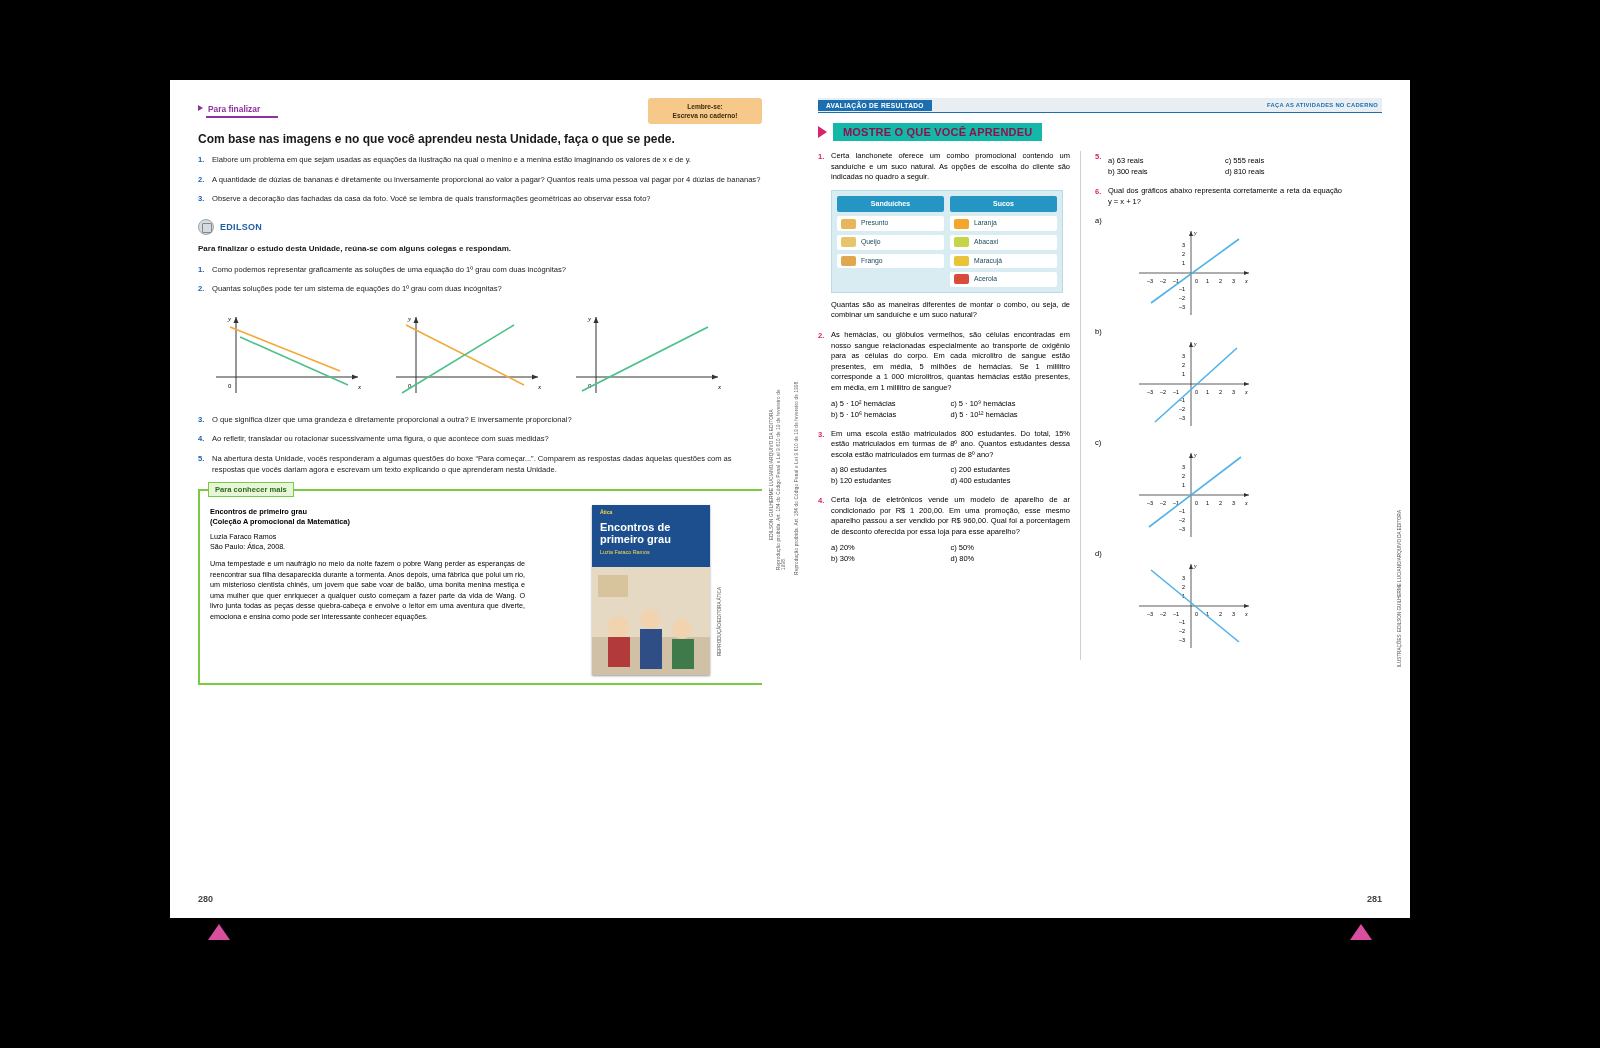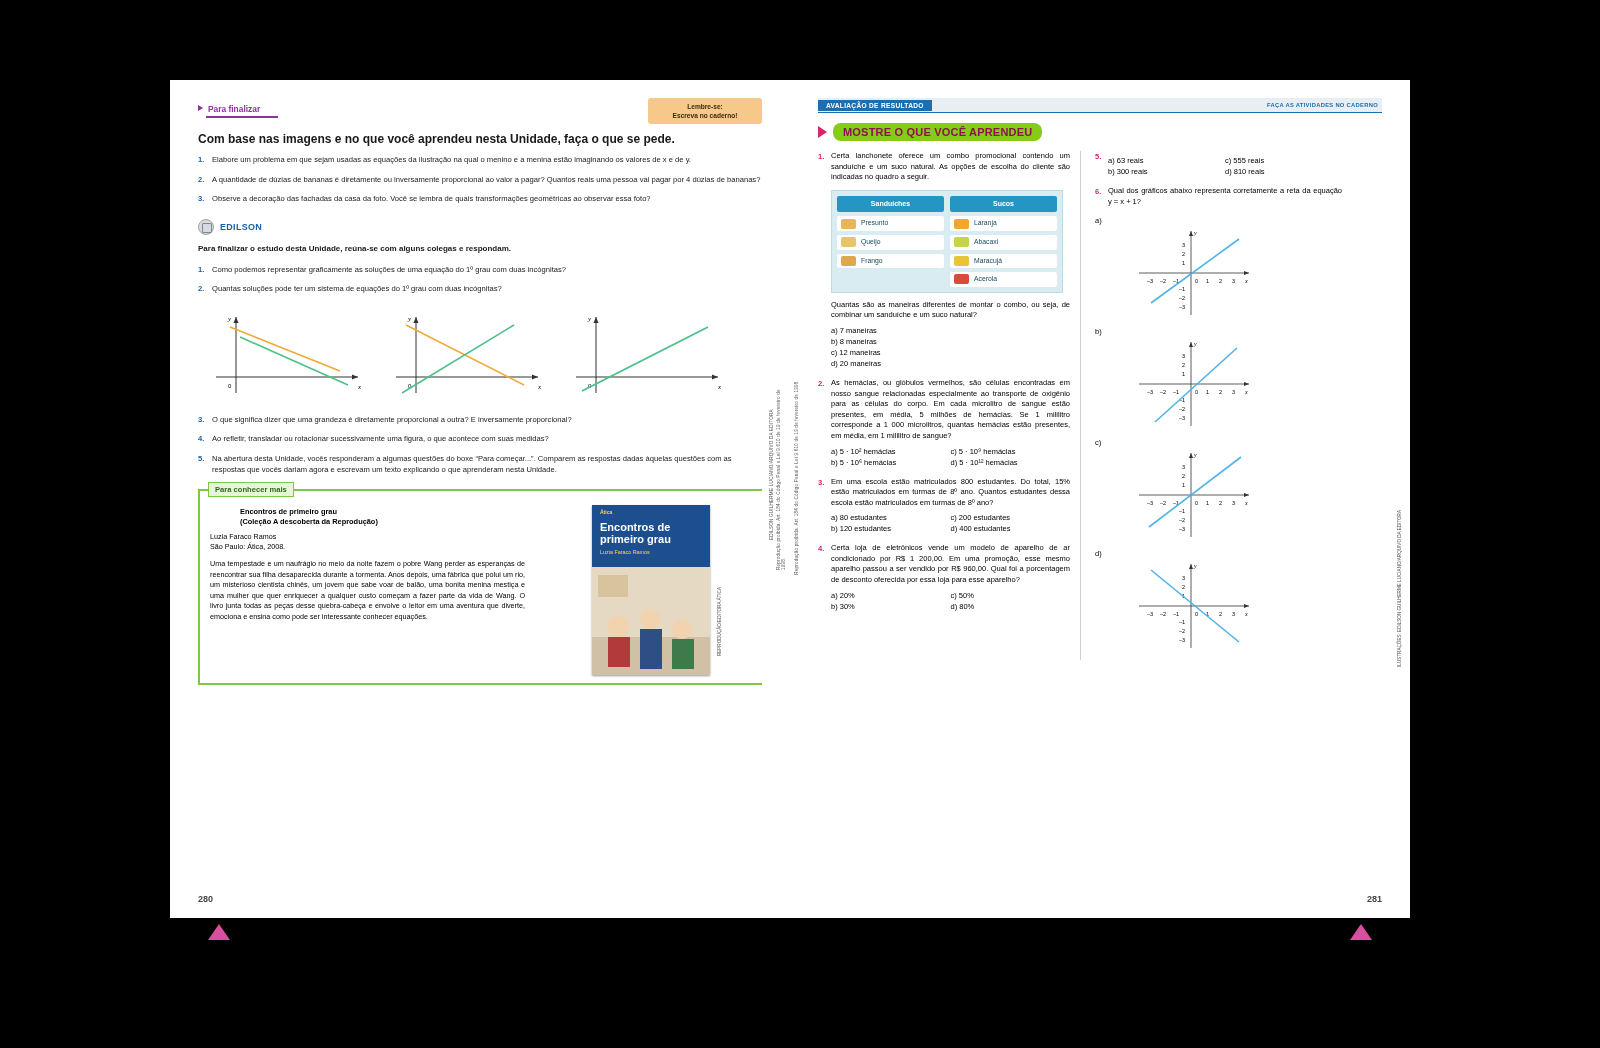--- a/index.html
+++ b/index.html
@@ -34,21 +34,21 @@
   
   .graphs{display:flex;gap:10px;margin:10px 0 8px 10px;}
   .graphbox{width:170px;height:100px;position:relative;}
 
   
   .vcred{position:absolute;writing-mode:vertical-rl;transform:rotate(180deg);font-size:4.6px;color:#555;letter-spacing:.2px;}
 
   
   .cm-box{position:relative;margin-top:14px;border-top:2px solid #7ac943;border-left:2px solid #7ac943;border-bottom:2px solid #7ac943;padding:10px 10px 12px 10px;height:196px;box-sizing:border-box;}
   .cm-tag{position:absolute;top:-9px;left:8px;background:#e7f6d8;border:1px solid #7ac943;color:#2d6a1a;font-weight:bold;font-size:7.6px;padding:2px 6px;}
-  .cm-title{font-size:7.4px;font-weight:bold;line-height:10px;margin-top:6px;margin-left:30px;}
+  .cm-title{font-size:7.4px;font-weight:bold;line-height:10px;margin-top:6px;}
   .cm-meta{font-size:7.2px;line-height:10px;margin-top:5px;}
   .cm-body{font-size:7.2px;line-height:10.4px;text-align:justify;margin-top:7px;width:315px;}
   .book{position:absolute;right:52px;top:14px;width:118px;height:170px;background:#737373;box-shadow:0 1px 2px rgba(0,0,0,.4);overflow:hidden;}
   .book .btop{height:62px;background:#1d4f8f;position:relative;}
   .book .bt1{position:absolute;left:8px;top:16px;color:#fff;font-weight:bold;font-size:11px;line-height:12px;}
   .book .bbrand{position:absolute;left:8px;top:4px;color:#ffd94a;font-size:5px;font-weight:bold;}
   .book .bauthor{position:absolute;left:8px;top:44px;color:#ffd94a;font-size:5.4px;}
   .book .bimg{position:absolute;left:0;top:62px;right:0;bottom:0;background:#e8d7c2;}
   .bookcred{position:absolute;right:40px;top:96px;writing-mode:vertical-rl;transform:rotate(180deg);font-size:4.6px;color:#555;}
 
@@ -59,21 +59,21 @@
   .tri-bot{position:absolute;bottom:-22px;width:0;height:0;border-left:11px solid transparent;border-right:11px solid transparent;border-bottom:16px solid #d94fa0;}
   .tri-bot.l{left:38px;}
   .tri-bot.r{right:38px;}
 
   
   .banner{display:flex;align-items:center;height:14px;background:#e9eef2;border-bottom:1.5px solid #1b6fb0;}
   .banner .bl{background:#1b6fb0;color:#fff;font-size:6.6px;font-weight:bold;padding:2px 8px;letter-spacing:.3px;}
   .banner .br{margin-left:auto;color:#1b6fb0;font-size:5.8px;font-weight:bold;letter-spacing:.3px;padding-right:4px;}
   .mostre{display:flex;align-items:center;gap:6px;margin-top:10px;}
   .mostre .tri{width:0;height:0;border-left:9px solid #d6246e;border-top:6px solid transparent;border-bottom:6px solid transparent;}
-  .mostre .lbl{background:#84cc16;color:#8e1050;font-weight:bold;font-size:11px;padding:3px 10px;letter-spacing:.2px;border-radius:8px;}
+  .mostre .lbl{background:#14b8a6;color:#8e1050;font-weight:bold;font-size:11px;padding:3px 10px;letter-spacing:.2px;}
   .cols{display:flex;margin-top:10px;}
   .colA{width:262px;padding-right:10px;box-sizing:border-box;}
   .colB{width:262px;padding-left:14px;border-left:1px solid #cfcfcf;box-sizing:border-box;}
   .ex{display:flex;margin-bottom:9px;}
   .ex .n{width:13px;flex:0 0 13px;}
   .ex .bd{flex:1;font-size:7.5px;line-height:10.6px;text-align:justify;}
   .alts{display:flex;flex-wrap:wrap;margin-top:4px;}
   .alt{width:50%;font-size:7.5px;line-height:11px;}
   .alt.full{width:100%;}
 
@@ -196,21 +196,21 @@
           <div class="qt t">Na abertura desta Unidade, vocês responderam a algumas questões do boxe “Para começar...”. Comparem as respostas dadas àquelas questões com as respostas que vocês dariam agora e escrevam um texto explicando o que aprenderam nesta Unidade.</div>
         </div>
       </div>
 
       <div class="vcred" style="right:16px;top:300px;height:160px">EDILSON GUILHERME LUCIANO/ARQUIVO DA EDITORA</div>
       <div class="vcred" style="right:4px;top:300px;height:190px">Reprodução proibida. Art. 184 do Código Penal e Lei 9.610 de 19 de fevereiro de 1998.</div>
 
       <div class="cm-box">
         <div class="cm-tag">Para conhecer mais</div>
         <div class="cm-title">Encontros de primeiro grau</div>
-        <div class="cm-title" style="margin-top:0">(Coleção A descoberta da Reprodução)</div>
+        <div class="cm-title" style="margin-top:0">(Coleção A promocional da Matemática)</div>
         <div class="cm-meta">Luzia Faraco Ramos</div>
         <div class="cm-meta" style="margin-top:0">São Paulo: Ática, 2008.</div>
         <div class="cm-body">Uma tempestade e um naufrágio no meio da noite fazem o pobre Wang perder as esperanças de reencontrar sua filha desaparecida durante a tormenta. Anos depois, uma fábrica que polui um rio, um misterioso cientista chinês, um jovem que sabe voar de balão, uma bonita menina mestiça e uma mulher que quer enriquecer a qualquer custo começam a fazer parte da vida de Wang. O livro junta todas as peças desse quebra-cabeça e envolve o leitor em uma aventura que diverte, emociona e ensina como pode ser interessante conhecer equações.</div>
 
         <div class="book">
           <div class="btop">
             <div class="bbrand">Ática</div>
             <div class="bt1">
               <div>Encontros de</div>
               <div>primeiro grau</div>
@@ -289,26 +289,20 @@
                     <span>Maracujá</span>
                   </div>
                   <div class="row">
                     <div class="swatch" style="background:#d94b3a"></div>
                     <span>Acerola</span>
                   </div>
                 </div>
               </div>
 
               <div>Quantas são as maneiras diferentes de montar o combo, ou seja, de combinar um sanduíche e um suco natural?</div>
-              <div class="alts">
-                <div class="alt full">a) 7 maneiras</div>
-                <div class="alt full">b) 8 maneiras</div>
-                <div class="alt full">c) 12 maneiras</div>
-                <div class="alt full">d) 20 maneiras</div>
-              </div>
             </div>
           </div>
 
           <div class="ex">
             <div class="n numpink t">2.</div>
             <div class="bd">
               <div>As hemácias, ou glóbulos vermelhos, são células encontradas em nosso sangue relacionadas especialmente ao transporte de oxigênio para as células do corpo. Em cada microlitro de sangue estão presentes, em média, 5 milhões de hemácias. Se 1 mililitro corresponde a 1 000 microlitros, quantas hemácias estão presentes, em média, em 1 mililitro de sangue?</div>
               <div class="alts">
                 <div class="alt">a) 5 · 10² hemácias</div>
                 <div class="alt">c) 5 · 10⁹ hemácias</div>

